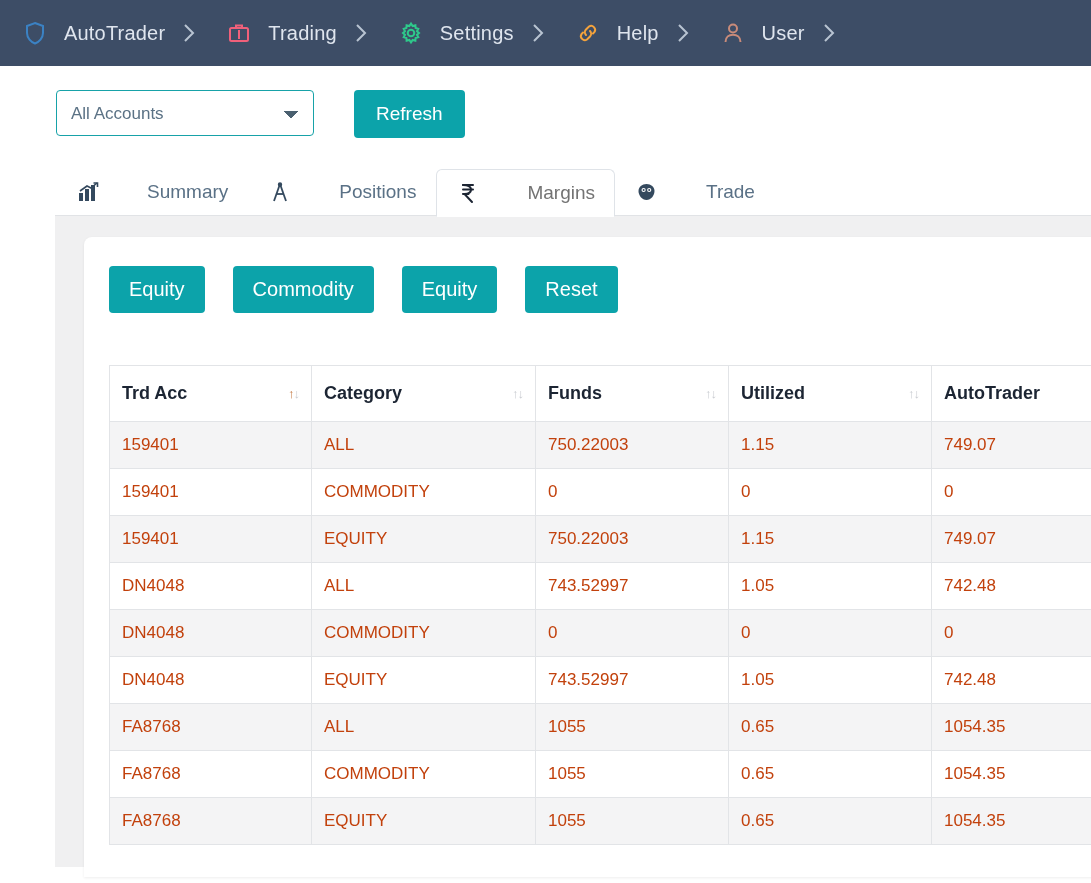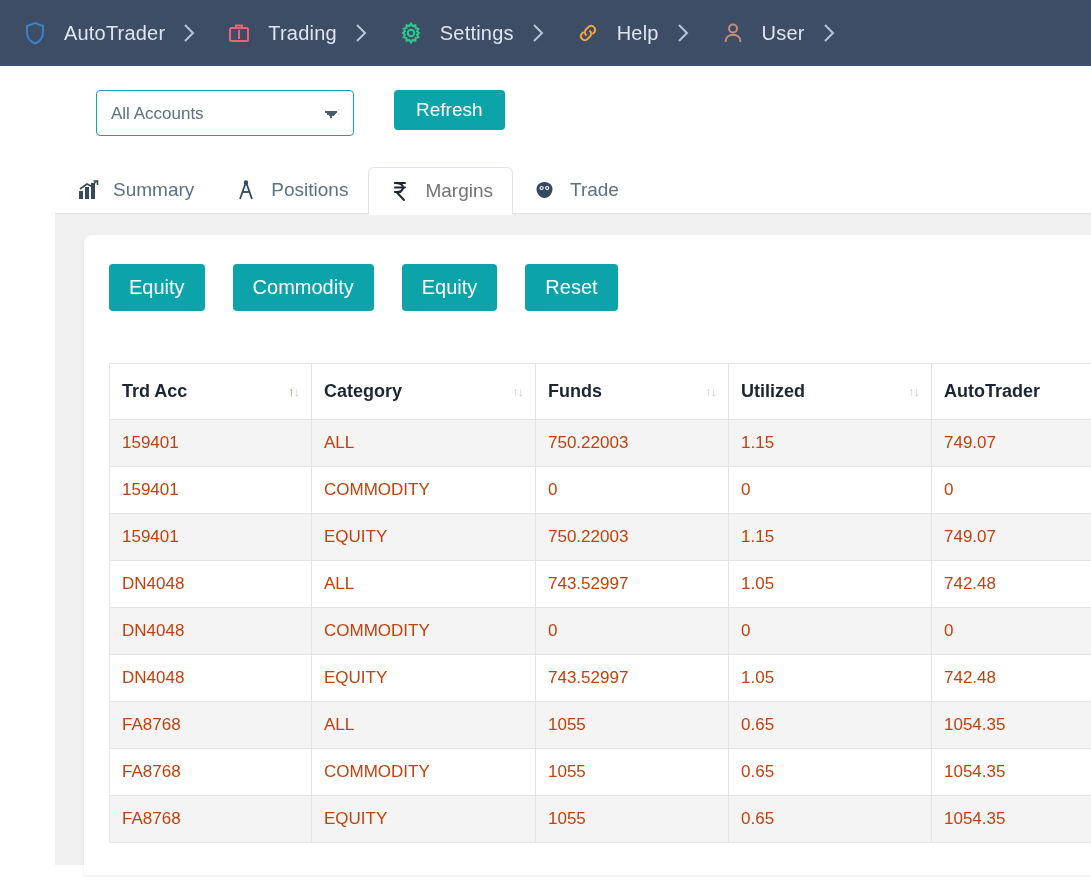--- a/index.html
+++ b/index.html
@@ -44,21 +44,20 @@
     margin: 0 22px 0 18px;
     display: inline-flex;
     align-items: center;
   }
 
   
   #controls {
     padding: 24px 0 0 56px;
     display: flex;
     align-items: flex-start;
-    margin-left: 40px;
   }
   #account-select {
     width: 258px;
     height: 46px;
     border: 1px solid #17a2a8;
     border-radius: 4px;
     background: #fff;
     color: #5b7285;
     font-size: 17px;
     font-family: "Liberation Sans", sans-serif;
@@ -68,21 +67,21 @@
     appearance: none;
     background-image:
       linear-gradient(45deg, transparent 50%, #4a6070 50%),
       linear-gradient(135deg, #4a6070 50%, transparent 50%);
     background-position: calc(100% - 22px) 20px, calc(100% - 15px) 20px;
     background-size: 7px 7px, 7px 7px;
     background-repeat: no-repeat;
   }
   #refresh-button {
     margin-left: 40px;
-    height: 40px;
+    height: 48px;
     padding: 0 22px;
     background: #0ca3aa;
     color: #fff;
     font-size: 19px;
     border: none;
     border-radius: 4px;
     font-family: "Liberation Sans", sans-serif;
     cursor: pointer;
   }
 
@@ -100,20 +99,21 @@
     align-items: center;
     height: 48px;
     padding: 0 19px;
     font-size: 19px;
     color: #5a7186;
     cursor: pointer;
     border: 1px solid transparent;
     border-radius: 6px 6px 0 0;
     background: transparent;
     position: relative;
+    gap: 34px;
   }
   .tab.active {
     background: #ffffff;
     border-color: #dfe3e8;
     border-bottom-color: #ffffff;
     color: #737373;
     margin-bottom: -1px;
     text-align: right;
   }
   .tab-icon {

